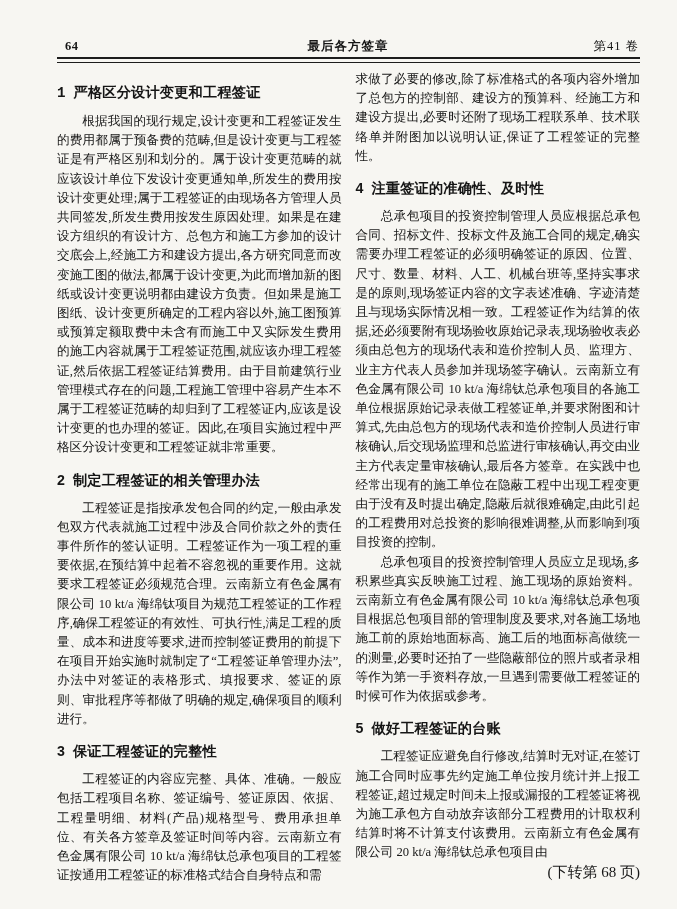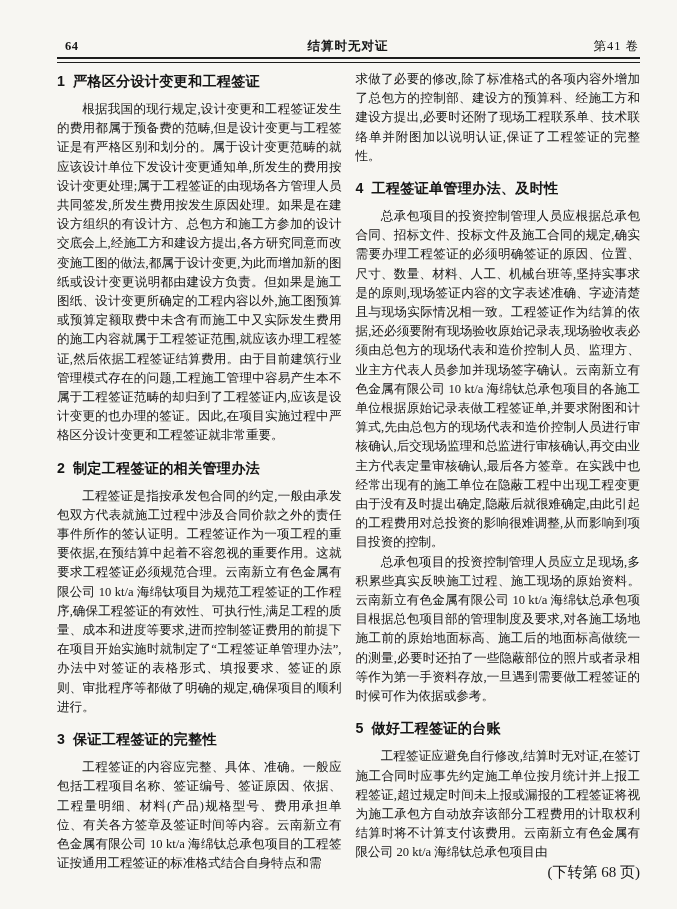--- a/index.html
+++ b/index.html
@@ -86,37 +86,37 @@
   }
   h2.sec {
     font-family: "Liberation Sans", "DejaVu Sans", sans-serif;
     font-size: 14.2px;
     line-height: 19px;
     font-weight: bold;
     margin: 13px 0 9px 0;
     text-align: left;
     letter-spacing: 0.2px;
   }
-  h2.sec:first-child { margin-top: 2px; }
+  h2.sec:first-child { margin-top: 14px; font-family: Liberation Mono, monospace; }
   h2.sec .secnum { margin-right: 0.55em; }
   .cont-note {
     text-align: right;
     margin-top: 0;
     font-size: 15px;
     line-height: 19.2px;
   }
 </style>
 </head>
 <body>
 
 <div class="page">
 
   <div class="running-head">
     <span class="pageno">64</span>
-    <span class="jtitle">结算时无对证</span>
+    <span class="jtitle">最后各方签章</span>
     <span class="vol">第41 卷</span>
   </div>
 
   <div class="head-rule"></div>
 
   <div class="body-wrap">
 
     <div class="col">
       <h2 class="sec">
         <span class="secnum">1</span><span>严格区分设计变更和工程签证</span>
@@ -131,21 +131,21 @@
       <h2 class="sec">
         <span class="secnum">3</span><span>保证工程签证的完整性</span>
       </h2>
       <p class="indent">工程签证的内容应完整、具体、准确。一般应包括工程项目名称、签证编号、签证原因、依据、工程量明细、材料(产品)规格型号、费用承担单位、有关各方签章及签证时间等内容。云南新立有色金属有限公司 10 kt/a 海绵钛总承包项目的工程签证按通用工程签证的标准格式结合自身特点和需</p>
     </div>
 
     <div class="col">
       <p>求做了必要的修改,除了标准格式的各项内容外增加了总包方的控制部、建设方的预算科、经施工方和建设方提出,必要时还附了现场工程联系单、技术联络单并附图加以说明认证,保证了工程签证的完整性。</p>
 
       <h2 class="sec">
-        <span class="secnum">4</span><span>工程签证单管理办法、及时性</span>
+        <span class="secnum">4</span><span>注重签证的准确性、及时性</span>
       </h2>
       <p class="indent">总承包项目的投资控制管理人员应根据总承包合同、招标文件、投标文件及施工合同的规定,确实需要办理工程签证的必须明确签证的原因、位置、尺寸、数量、材料、人工、机械台班等,坚持实事求是的原则,现场签证内容的文字表述准确、字迹清楚且与现场实际情况相一致。工程签证作为结算的依据,还必须要附有现场验收原始记录表,现场验收表必须由总包方的现场代表和造价控制人员、监理方、业主方代表人员参加并现场签字确认。云南新立有色金属有限公司 10 kt/a 海绵钛总承包项目的各施工单位根据原始记录表做工程签证单,并要求附图和计算式,先由总包方的现场代表和造价控制人员进行审核确认,后交现场监理和总监进行审核确认,再交由业主方代表定量审核确认,最后各方签章。在实践中也经常出现有的施工单位在隐蔽工程中出现工程变更由于没有及时提出确定,隐蔽后就很难确定,由此引起的工程费用对总投资的影响很难调整,从而影响到项目投资的控制。</p>
       <p class="indent">总承包项目的投资控制管理人员应立足现场,多积累些真实反映施工过程、施工现场的原始资料。云南新立有色金属有限公司 10 kt/a 海绵钛总承包项目根据总包项目部的管理制度及要求,对各施工场地施工前的原始地面标高、施工后的地面标高做统一的测量,必要时还拍了一些隐蔽部位的照片或者录相等作为第一手资料存放,一旦遇到需要做工程签证的时候可作为依据或参考。</p>
 
       <h2 class="sec">
         <span class="secnum">5</span><span>做好工程签证的台账</span>
       </h2>
       <p class="indent">工程签证应避免自行修改,结算时无对证,在签订施工合同时应事先约定施工单位按月统计并上报工程签证,超过规定时间未上报或漏报的工程签证将视为施工承包方自动放弃该部分工程费用的计取权利结算时将不计算支付该费用。云南新立有色金属有限公司 20 kt/a 海绵钛总承包项目由</p>
 
       <div class="cont-note">(下转第 68 页)</div>

